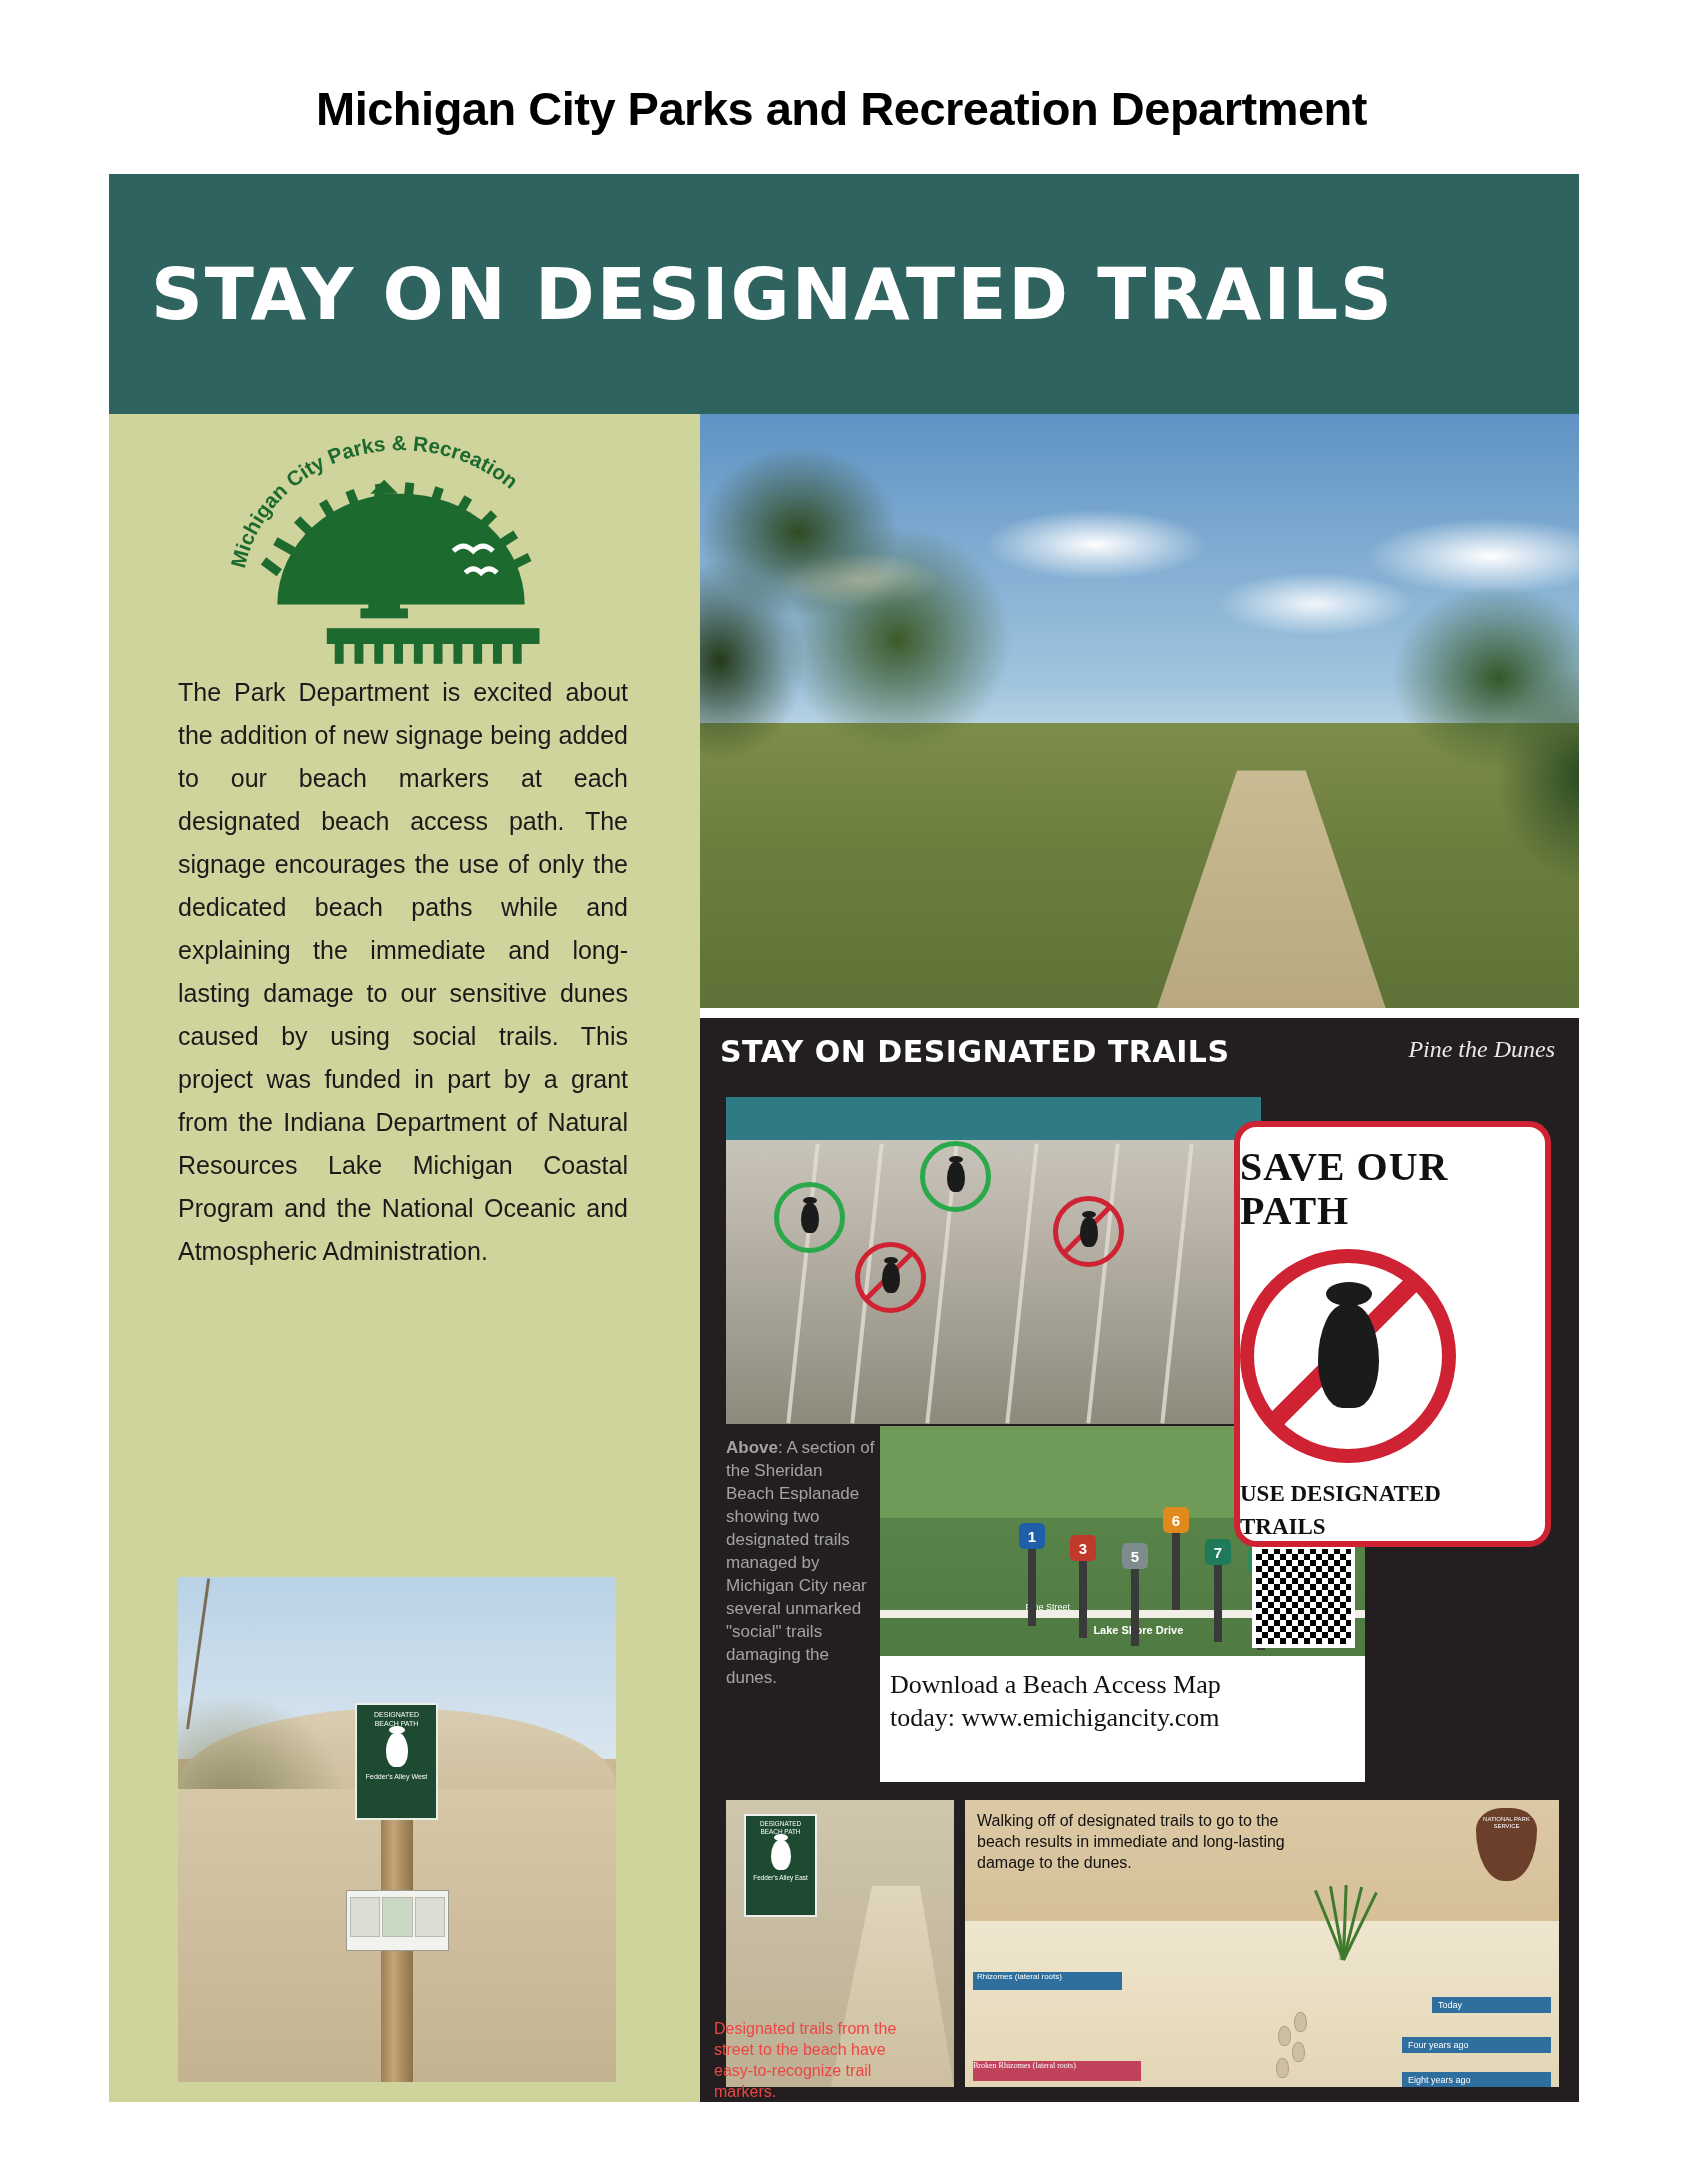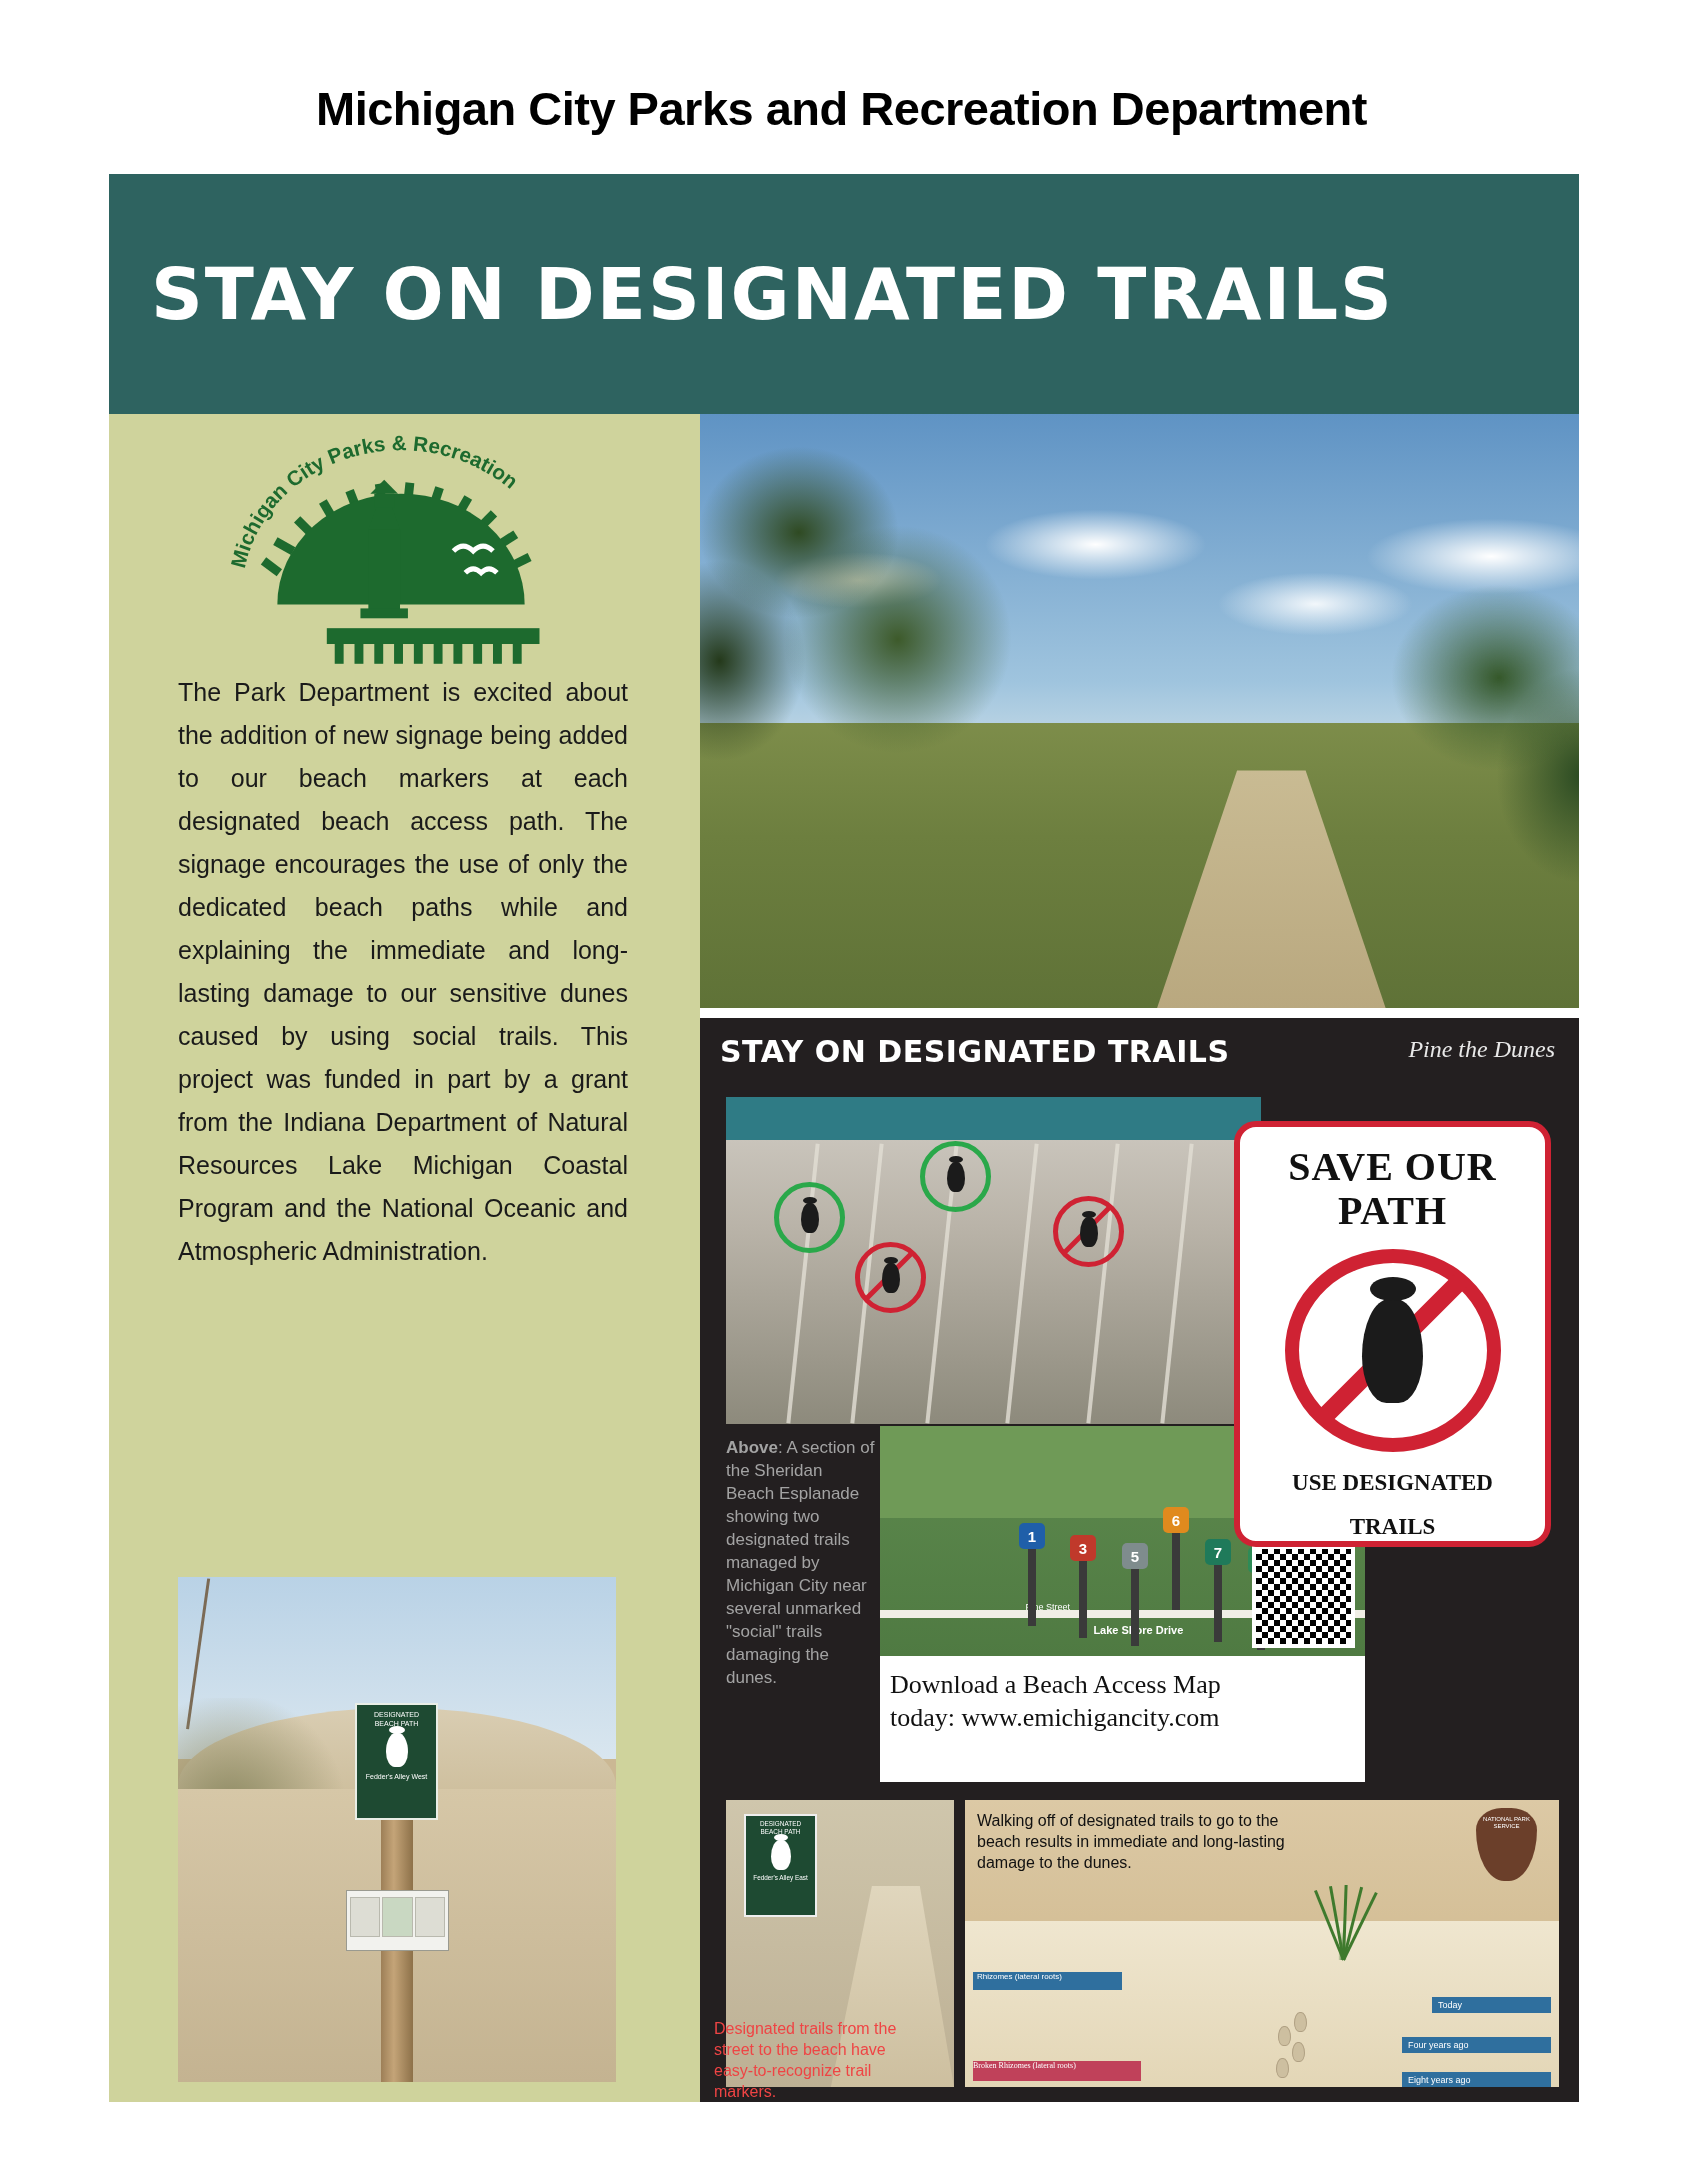--- a/index.html
+++ b/index.html
@@ -328,21 +328,21 @@
       repeating-linear-gradient(0deg,#000 0 6px,#fff 6px 12px);
     background-blend-mode: difference;
     border:4px solid #ffffff;
   }
 
   
   .dunes-sign {
     position:absolute; right:28px; top:103px; width:317px; height:426px;
     background:#ffffff; border:6px solid #cf2233; border-radius:22px;
     box-sizing:border-box;
-    display:flex; flex-direction:column; align-items:center;
+    display:flex; flex-direction:column; align-items:flex-start;
     padding-top:18px;
   }
   .dunes-sign .t1 {
     font-family:"Liberation Serif", serif;
     font-size:40px; font-weight:bold; letter-spacing:1px; color:#111;
     line-height:44px; text-align:center;
   }
   .dunes-sign .circle {
     margin-top:16px;
     width:188px; height:188px; border-radius:50%;
@@ -632,21 +632,21 @@
         </div>
       </div>
 
       <div class="dunes-sign">
         <div class="t1">SAVE OUR</div>
         <div class="t1">PATH</div>
         <div class="circle">
             <span class="ft2"></span>
           </div>
         <div class="t2">USE DESIGNATED</div>
-        <div class="t2" style="margin-top:15px">TRAILS</div>
+        <div class="t2" style="margin-top:4px">TRAILS</div>
       </div>
 
 
       <div class="trailphoto">
         <div class="tpath"></div>
         <div class="tsign">
           <div>DESIGNATED</div>
           <div>BEACH PATH</div>
           <div class="foot"></div>
           <div>Fedder's Alley East</div>

